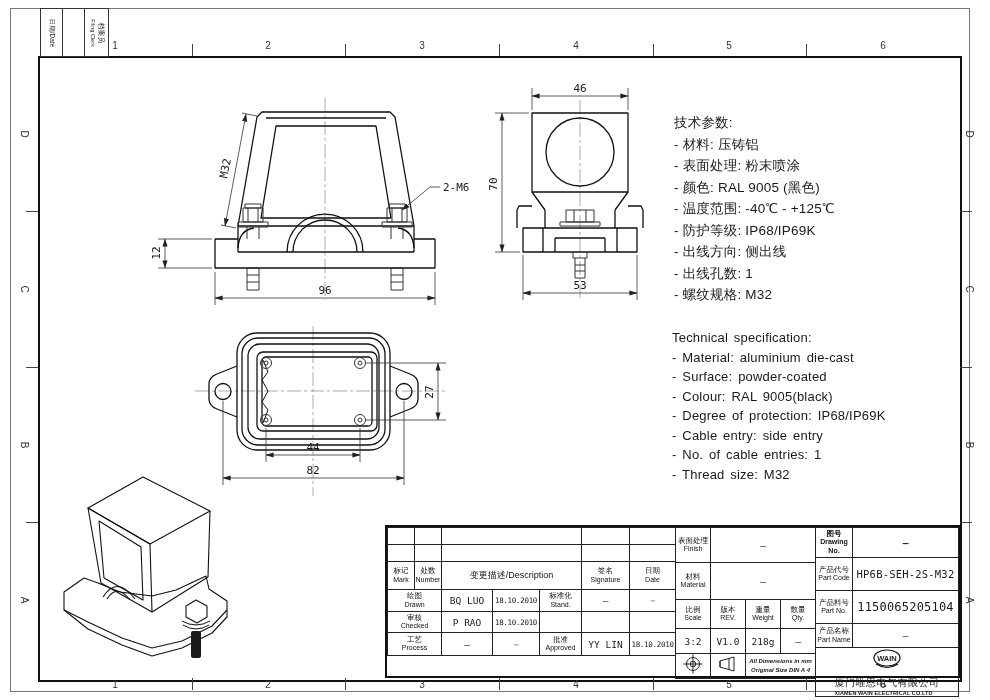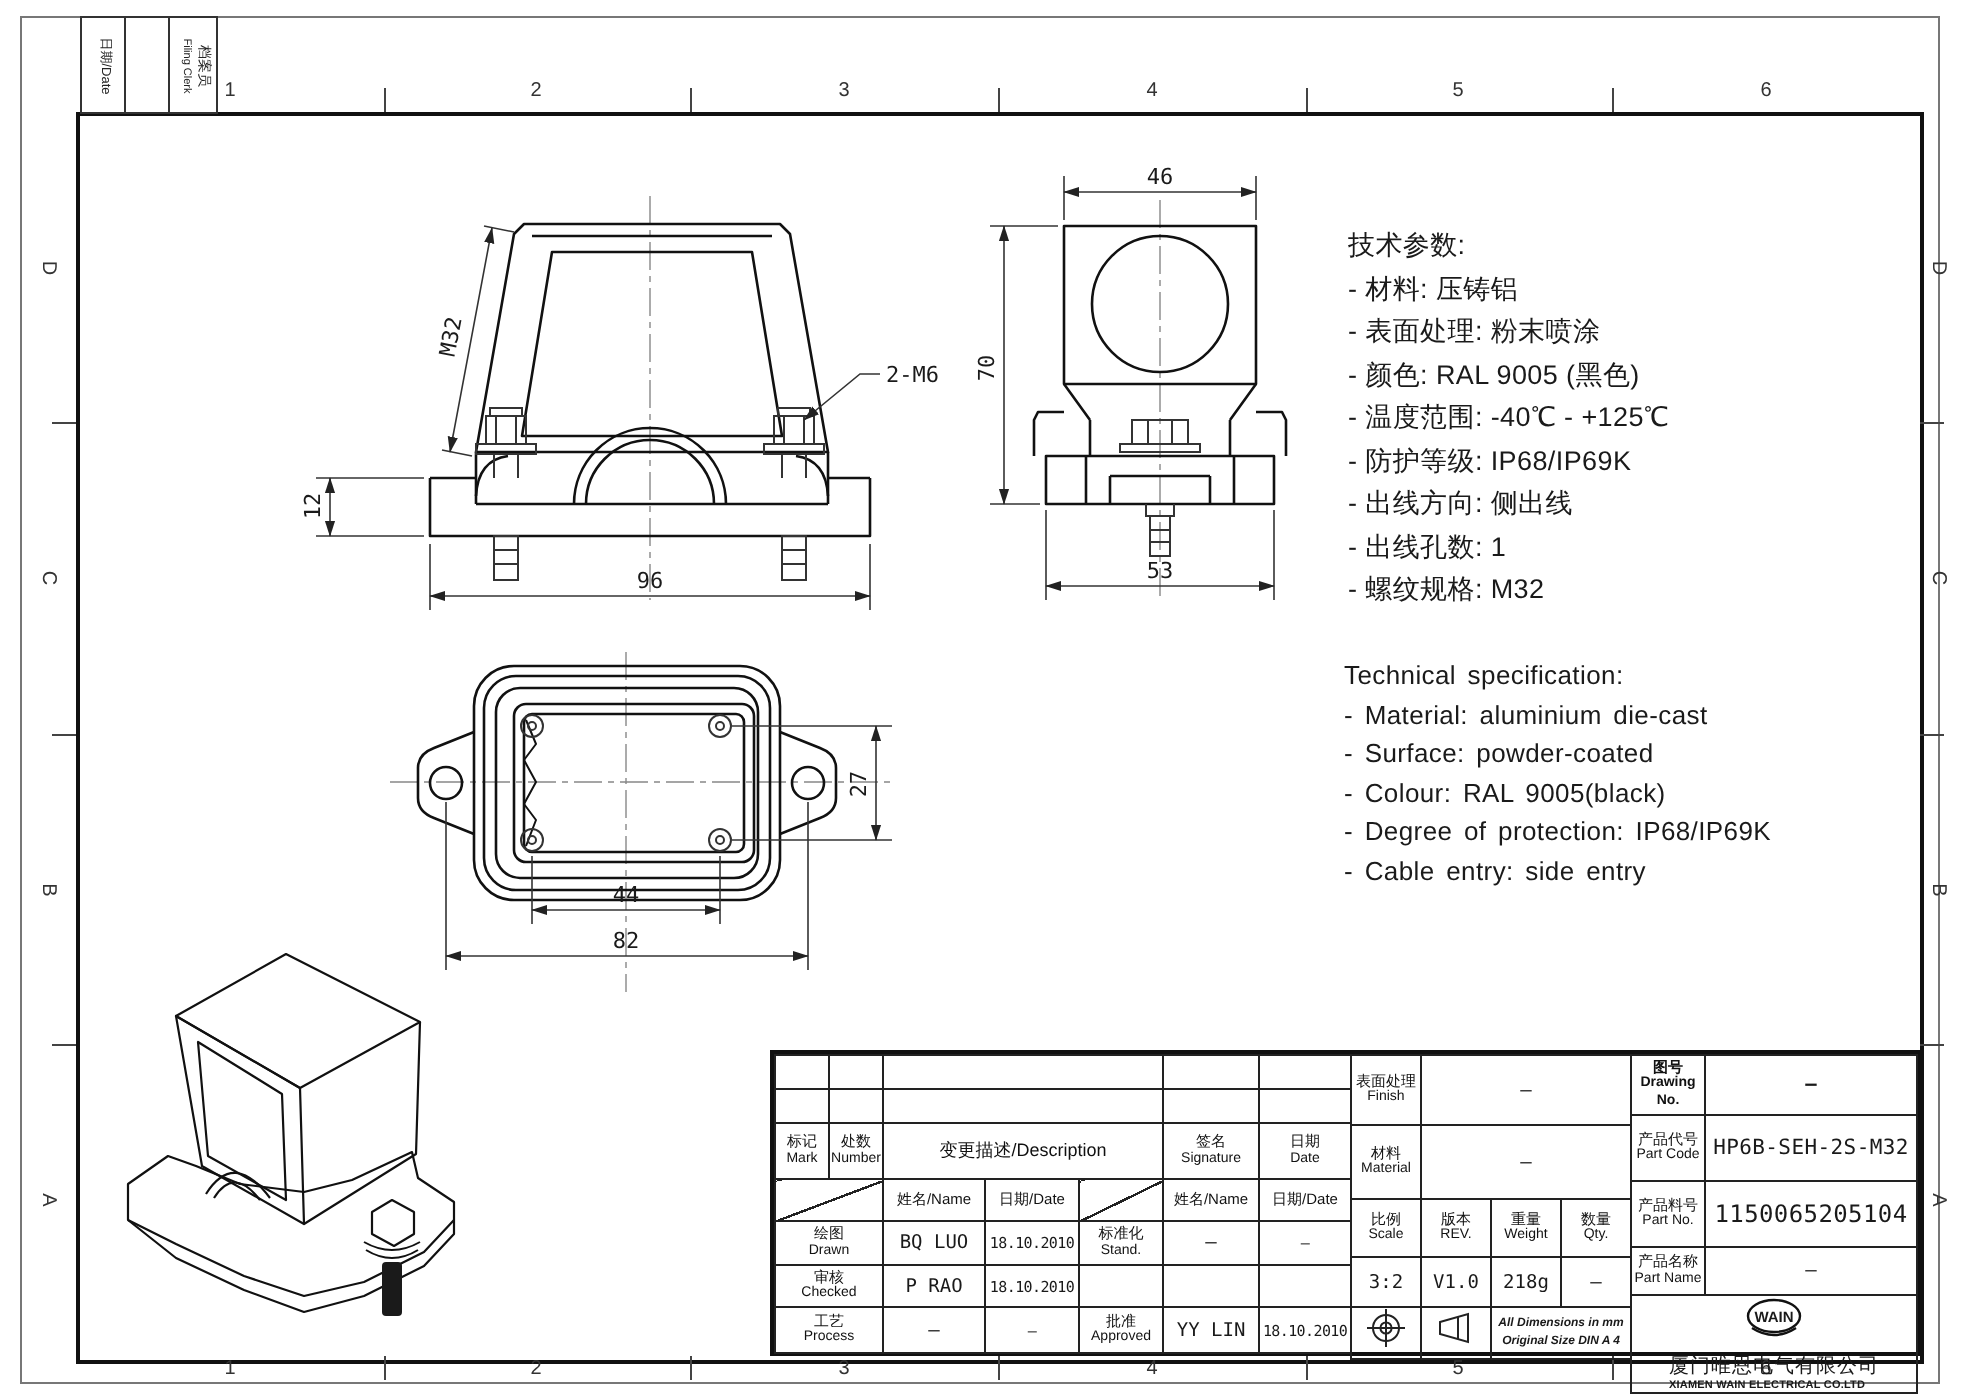--- a/index.html
+++ b/index.html
@@ -247,20 +247,22 @@
     <div class="specline">- 出线孔数: 1</div>
     <div class="specline">- 螺纹规格: M32</div>
   </div>
   <div class="abs" id="spec-en">
     <div class="specline">Technical specification:</div>
     <div class="specline">- Material: aluminium die-cast</div>
     <div class="specline">- Surface: powder-coated</div>
     <div class="specline">- Colour: RAL 9005(black)</div>
     <div class="specline">- Degree of protection: IP68/IP69K</div>
     <div class="specline">- Cable entry: side entry</div>
+    <div class="specline">- No. of cable entries: 1</div>
+    <div class="specline">- Thread size: M32</div>
   </div>
 
   <div class="abs" id="title-block">
 
     <table style="left:0;width:288px;">
       <colgroup>
           <col style="width:27px">
           <col style="width:27px">
           <col style="width:51px">
           <col style="width:47px">
@@ -294,28 +296,20 @@
             </td>
         <td colspan="3" class="lbl1" style="font-size:9px;">变更描述/Description</td>
         <td class="lbl">
               <span class="cn">签名</span>
               <span class="en">Signature</span>
             </td>
         <td class="lbl">
               <span class="cn">日期</span>
               <span class="en">Date</span>
             </td>
-      </tr>
-      <tr style="height:21px;">
-        <td colspan="2" class="diag"></td>
-        <td class="lbl1">姓名/Name</td>
-        <td class="lbl1">日期/Date</td>
-        <td class="diag"></td>
-        <td class="lbl1">姓名/Name</td>
-        <td class="lbl1">日期/Date</td>
       </tr>
       <tr style="height:22px;">
         <td colspan="2" class="lbl">
               <span class="cn">绘图</span>
               <span class="en">Drawn</span>
             </td>
         <td class="val">BQ LUO</td>
         <td class="date">18.10.2010</td>
         <td class="lbl">
               <span class="cn">标准化</span>

